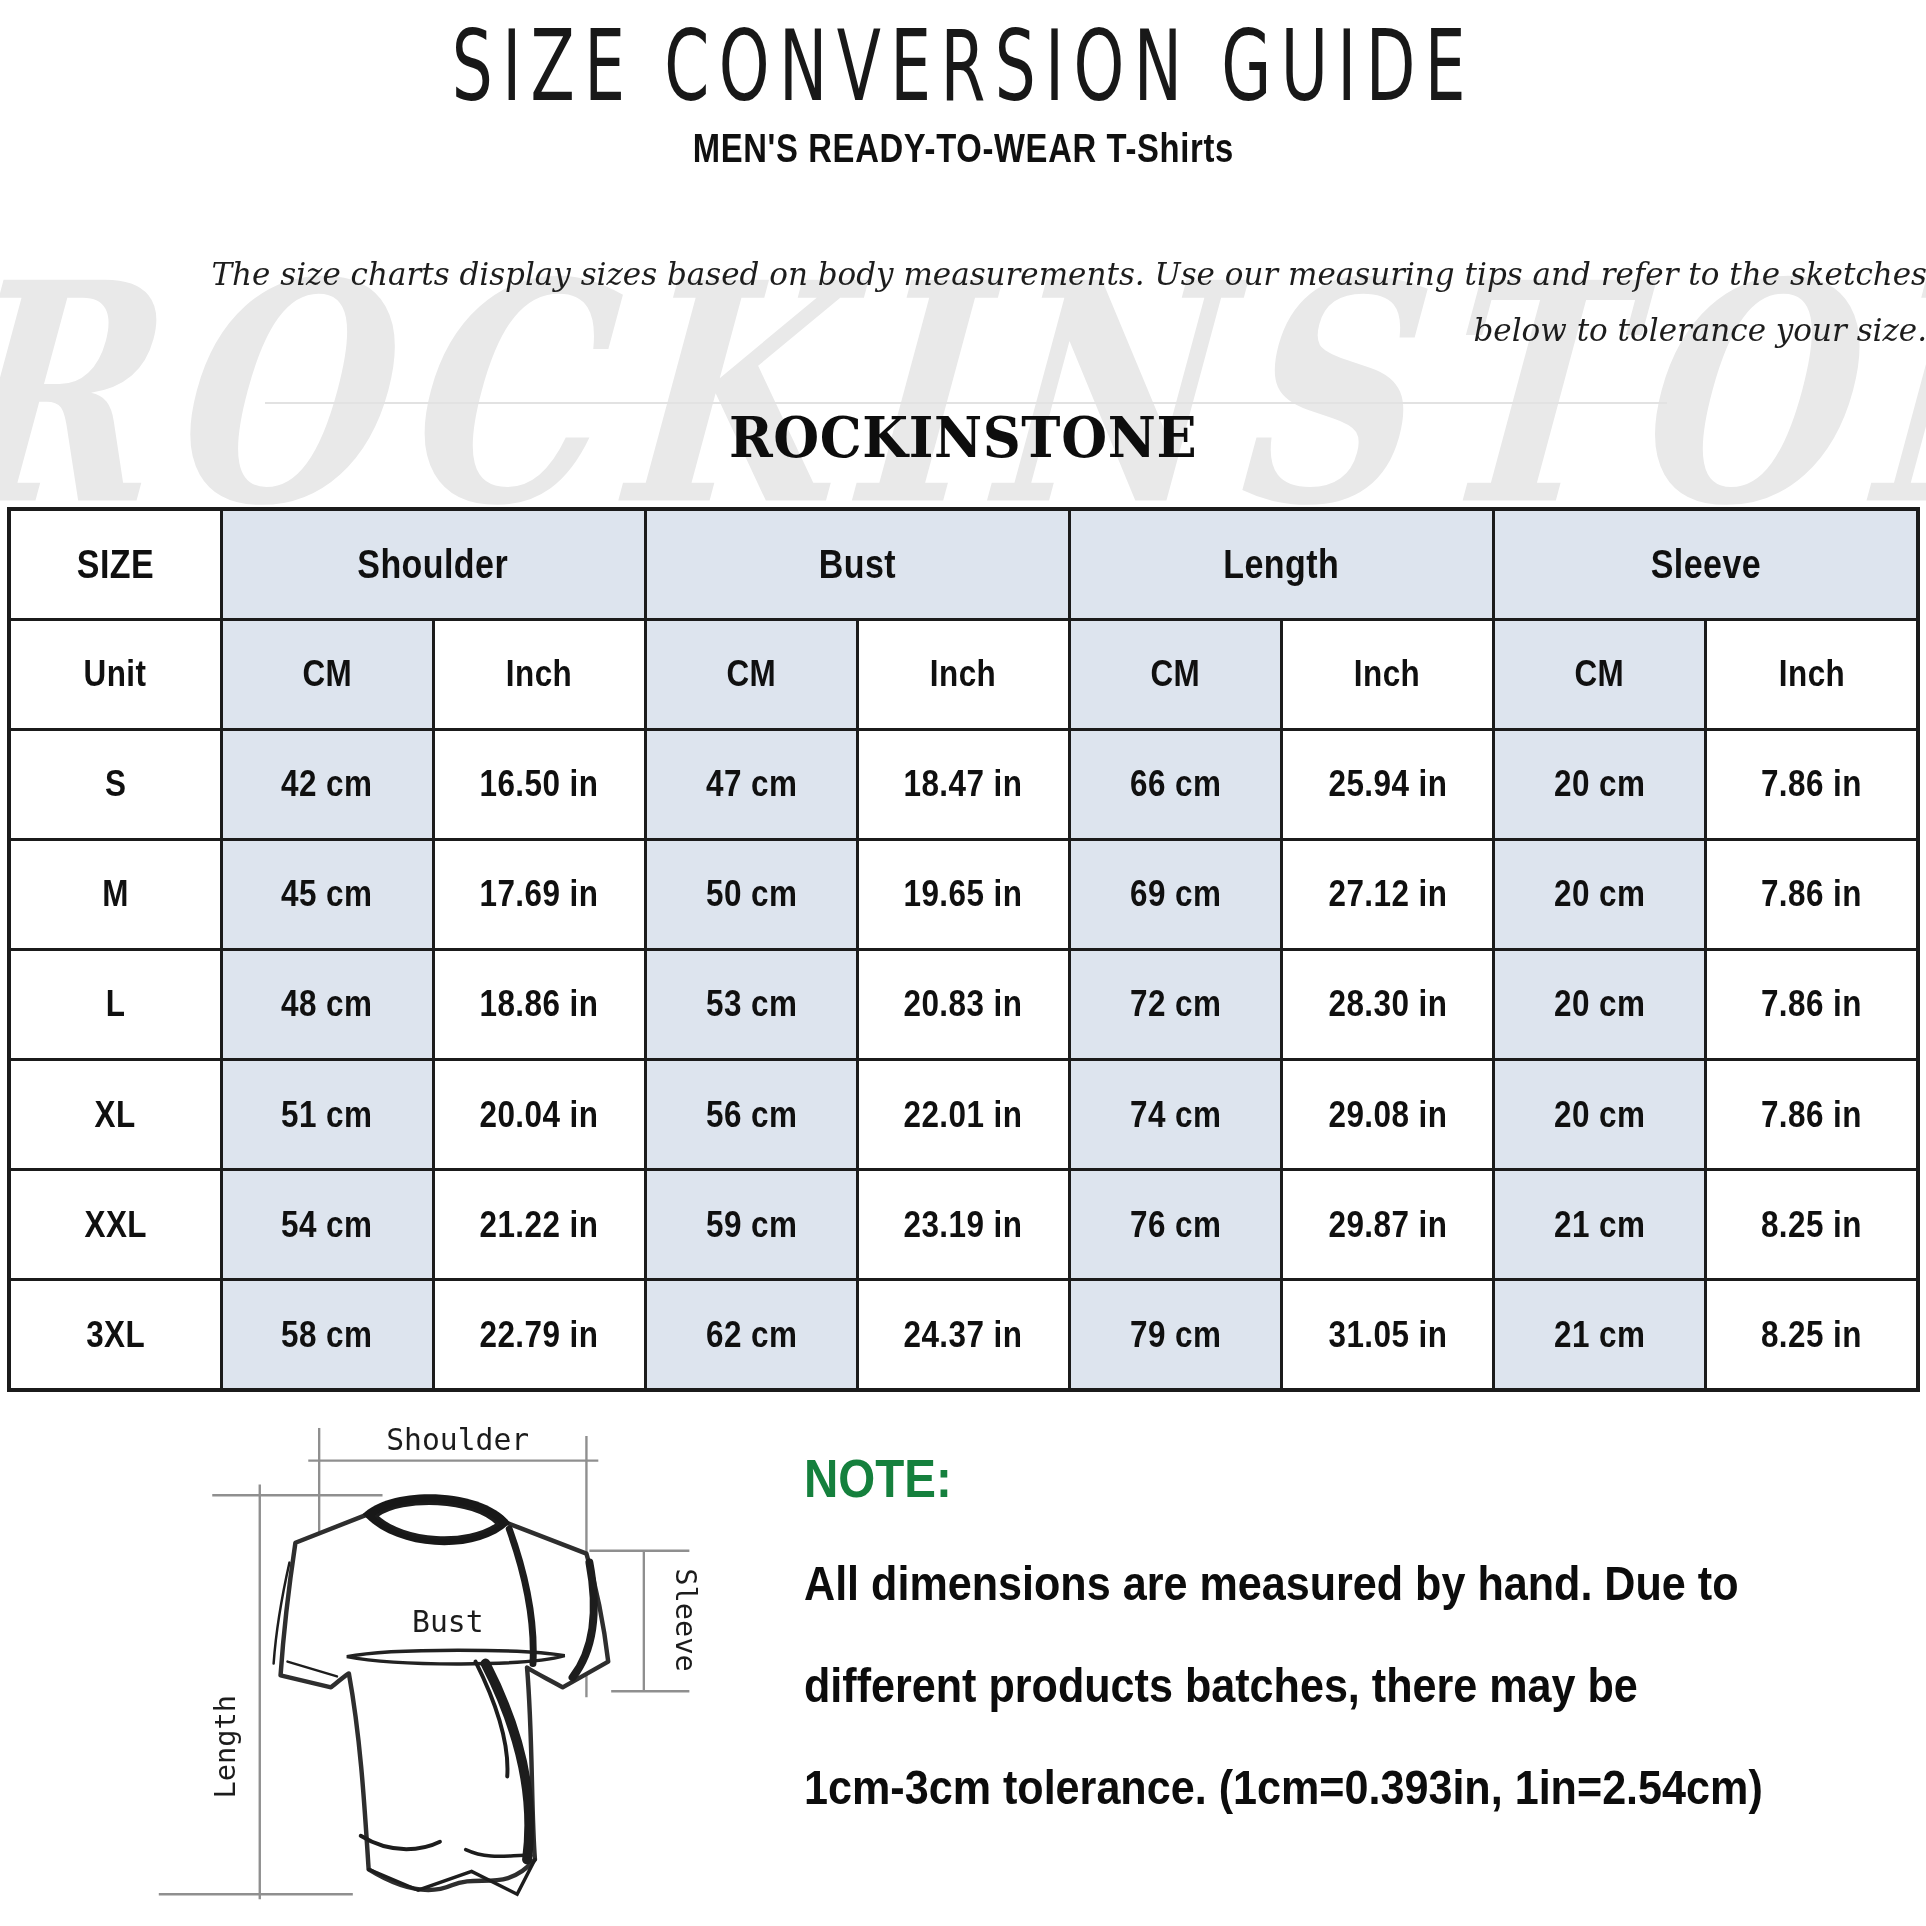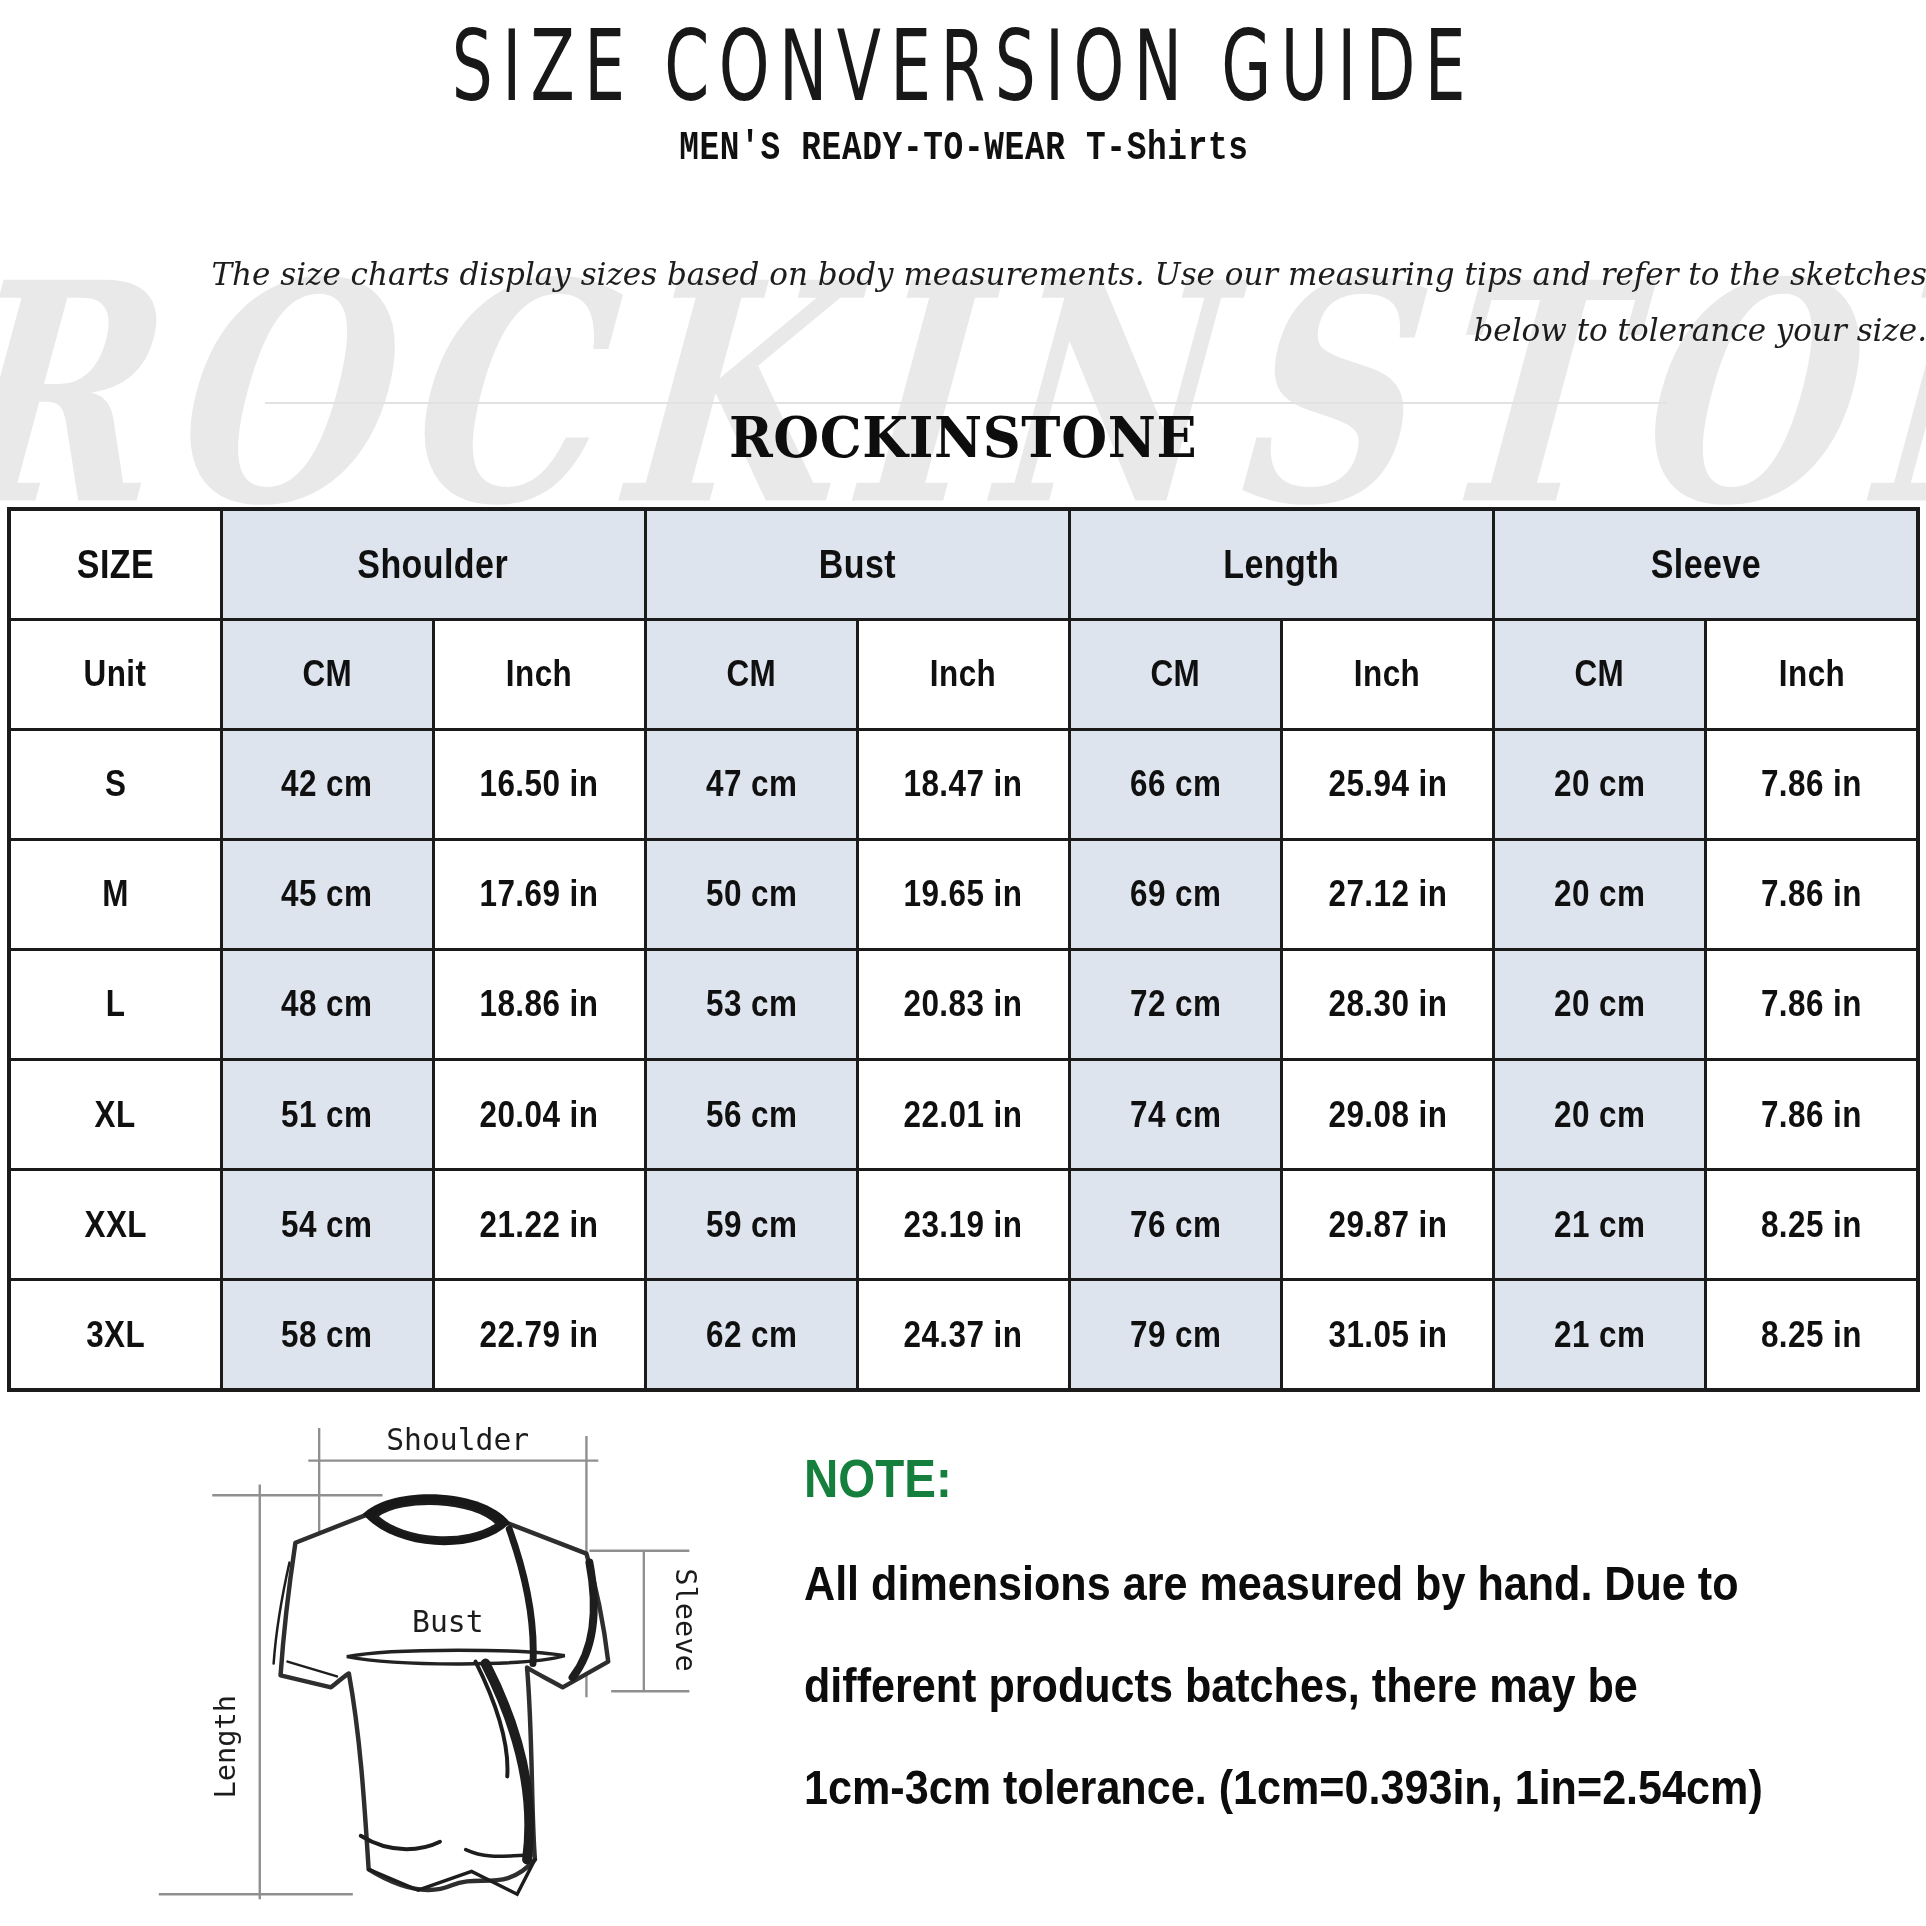--- a/index.html
+++ b/index.html
@@ -22,21 +22,21 @@
     user-select:none;
   }
 
   
   .title-wrap{position:absolute;top:8px;left:0;width:100%;text-align:center;z-index:2;}
   .title-inner{
     display:inline-block;font-family:"DejaVu Sans",sans-serif;font-weight:400;
     font-size:95px;letter-spacing:0.145em;white-space:nowrap;color:#181818;
     transform:scale(0.68,1.04);transform-origin:center top;
   }
-  .subtitle-wrap{position:absolute;top:125px;left:0;width:100%;text-align:center;z-index:2;font-family:Liberation Mono, monospace;}
+  .subtitle-wrap{position:absolute;top:125px;left:0;width:100%;text-align:center;z-index:2;}
   .subtitle-inner{
     display:inline-block;font-weight:bold;font-size:41px;letter-spacing:0.02em;
     white-space:nowrap;color:#101010;transform:scale(0.8,1);transform-origin:center top;
   }
   .desc{
     position:absolute;top:246px;left:0;width:100%;text-align:right;z-index:2;
     font-family:"DejaVu Serif",serif;font-style:italic;font-size:31px;
     line-height:56px;color:#1d1d1d;
   }
   .brand-rule{position:absolute;top:402px;left:265px;width:1402px;height:2px;background:#e2e2e2;z-index:1;}

